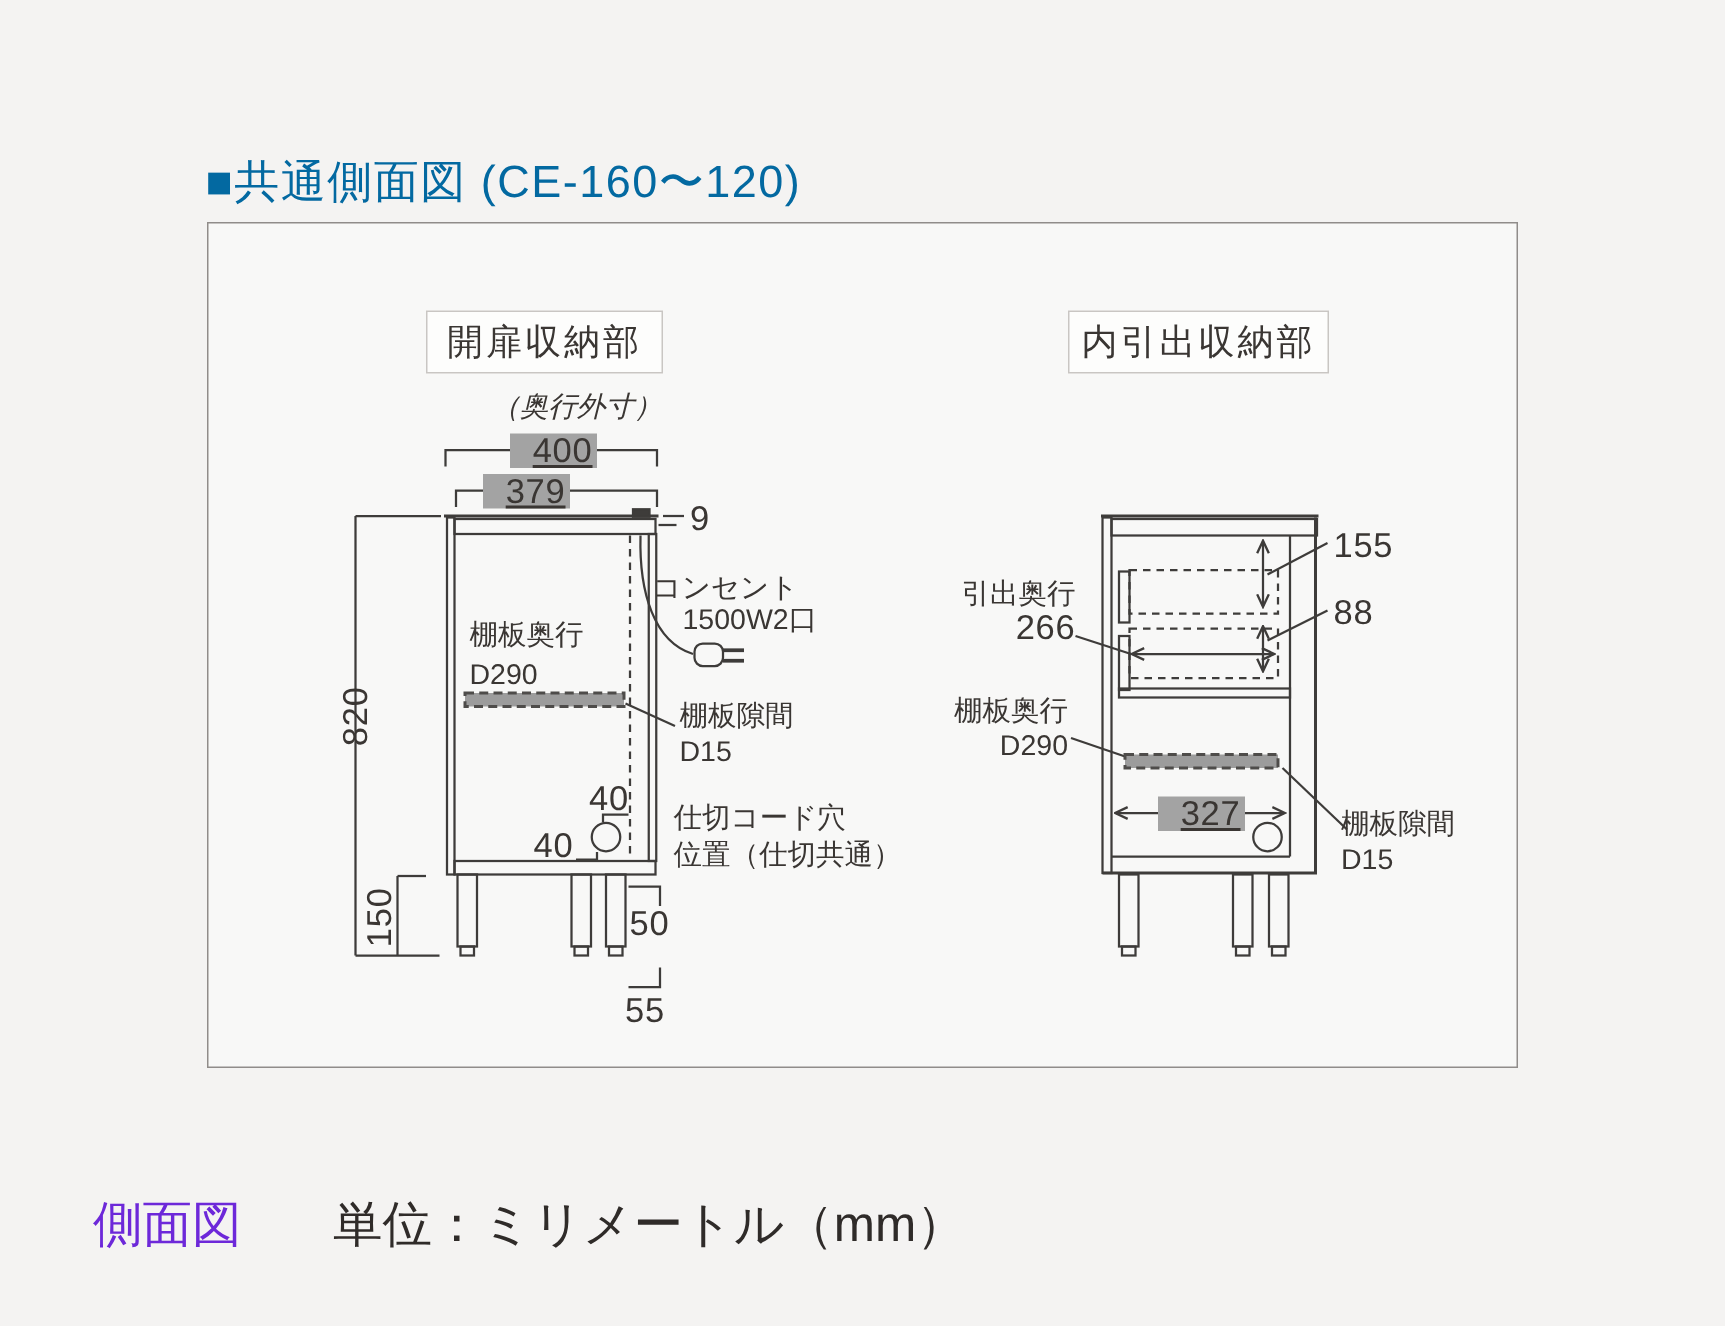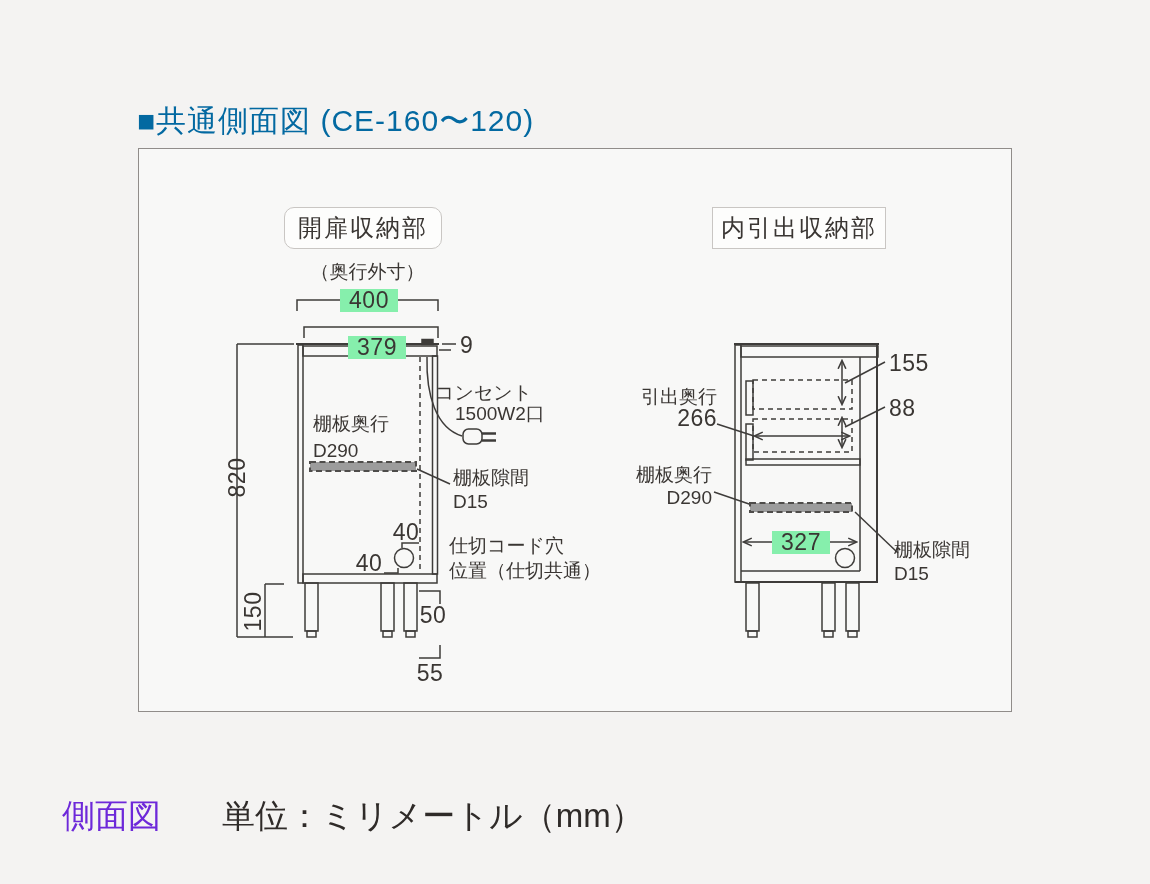--- a/index.html
+++ b/index.html
@@ -19,35 +19,35 @@
   }
   .view-label{
     position:absolute;background:#fdfdfc;border:1px solid #c9c6c3;
     display:flex;align-items:center;justify-content:center;
     font-size:24px;letter-spacing:2px;color:#3a3633;z-index:2;
   }
   svg.diagram{position:absolute;left:0;top:0;z-index:1;}
   .t{position:absolute;white-space:nowrap;line-height:1;z-index:2;color:#3a3633;}
   .jp{font-size:19px;}
   .num{font-size:23px;letter-spacing:.5px;}
-  .mask{background:#86efac;text-align:center;padding:0 3px;}
+  .mask{background:#a3a3a3;text-align:right;padding:0 3px;text-decoration:underline;}
   .rot{transform:rotate(-90deg);}
   .ctr{text-align:center;}
   .rgt{text-align:right;}
   #footer-left{position:absolute;left:62px;top:794px;font-size:33px;color:#6d28d9;z-index:2;white-space:nowrap;}
   #footer-right{position:absolute;left:222px;top:794px;font-size:33px;color:#2f2b29;z-index:2;white-space:nowrap;}
 </style>
 </head>
 <body>
 
 <div id="title">■共通側面図 (CE-160〜120)</div>
 
 <div id="frame"></div>
 
-<div class="view-label" style="left:284px;top:207px;width:156px;height:40px;border-radius:10px;">
+<div class="view-label" style="left:284px;top:207px;width:156px;height:40px;">
   <span>開扉収納部</span>
 </div>
 <div class="view-label" style="left:712px;top:207px;width:172px;height:40px;">
   <span>内引出収納部</span>
 </div>
 
 <svg class="diagram" width="1150" height="884" viewBox="0 0 1150 884">
   <defs>
     <marker id="ah" viewBox="0 0 9 9" refX="7.5" refY="4.5" markerWidth="10" markerHeight="10" orient="auto-start-reverse" markerUnits="userSpaceOnUse">
       <path d="M0.5,1 L8,4.5 L0.5,8" fill="none" stroke="#3e3c3a" stroke-width="1.4"></path>
@@ -144,23 +144,23 @@
 
     <rect x="746" y="583" width="13" height="48"></rect>
     <rect x="748" y="631" width="9" height="6"></rect>
     <rect x="822" y="583" width="13" height="48"></rect>
     <rect x="824" y="631" width="9" height="6"></rect>
     <rect x="846" y="583" width="13" height="48"></rect>
     <rect x="848" y="631" width="9" height="6"></rect>
   </g>
 </svg>
 
-<div class="t jp ctr" style="left:297px;top:262px;width:141px;">（奥行外寸）</div>
+<div class="t jp ctr" style="left:314px;top:262px;width:141px;font-style:italic;">（奥行外寸）</div>
 <div class="t num mask" style="left:340px;top:289px;width:52px;">400</div>
-<div class="t num mask" style="left:348px;top:316px;width:52px;margin-top:20px;">379</div>
+<div class="t num mask" style="left:322px;top:316px;width:52px;">379</div>
 <div class="t num" style="left:460px;top:334px;">9</div>
 <div class="t num rot ctr" style="left:211px;top:466px;width:52px;">820</div>
 <div class="t num rot ctr" style="left:227px;top:600px;width:52px;">150</div>
 <div class="t jp" style="left:435px;top:383px;">コンセント</div>
 <div class="t jp" style="left:455px;top:404px;">1500W2口</div>
 <div class="t jp" style="left:313px;top:414px;">棚板奥行</div>
 <div class="t jp" style="left:313px;top:441px;">D290</div>
 <div class="t jp" style="left:453px;top:468px;">棚板隙間</div>
 <div class="t jp" style="left:453px;top:492px;">D15</div>
 <div class="t num ctr" style="left:392px;top:521px;width:28px;">40</div>

